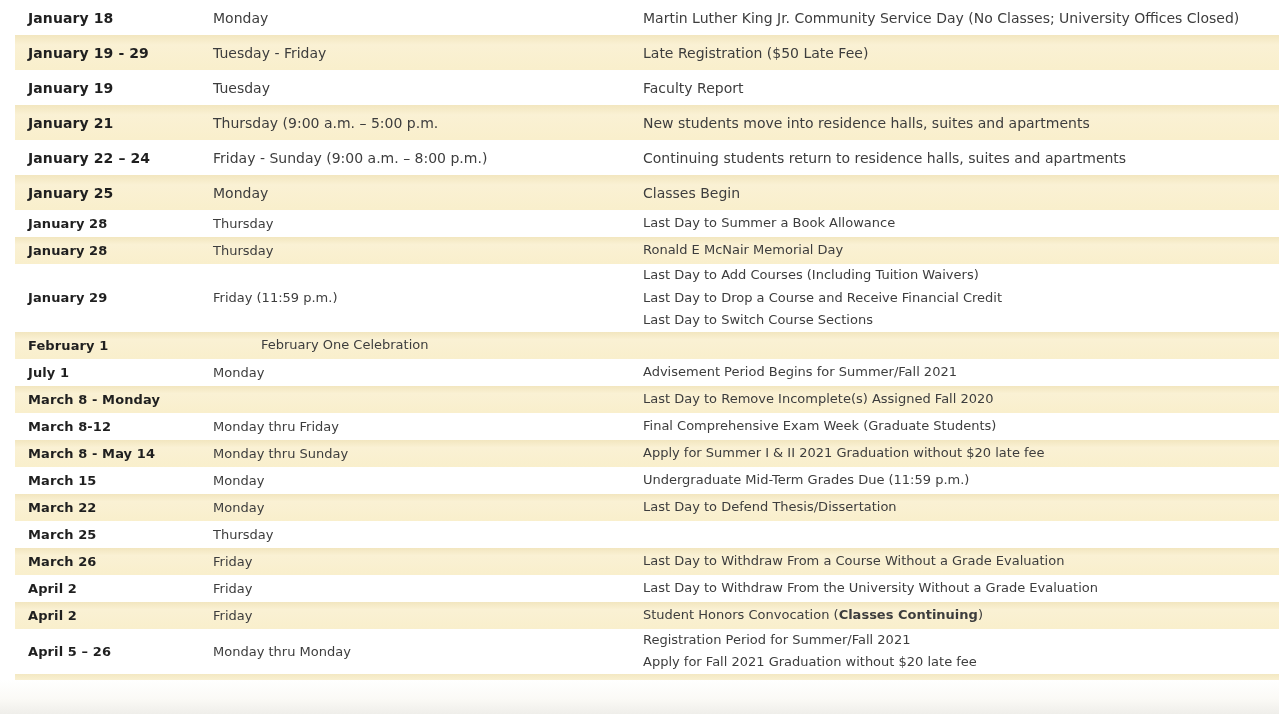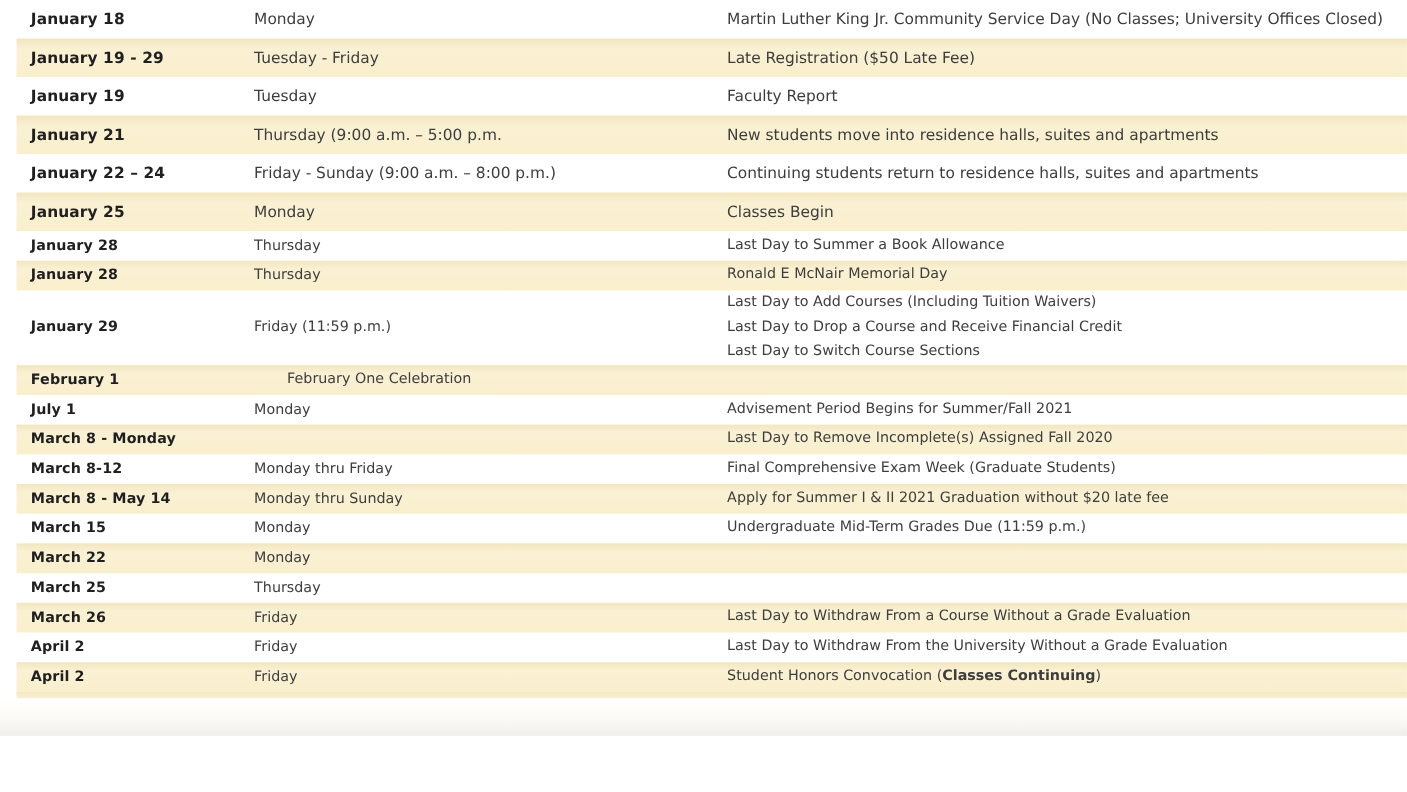--- a/index.html
+++ b/index.html
@@ -42,21 +42,20 @@
     padding-left: 13px;
     flex: 0 0 auto;
     font-weight: bold;
     color: var(--date-text, #1f1f1f);
     letter-spacing: 0.1px;
   }
   .col-day {
     width: 382px;
     flex: 0 0 auto;
     color: var(--body-text, #3d3d3d);
-    margin-left: 18px;
   }
   .col-event {
     flex: 1 1 auto;
     padding-right: 8px;
     color: var(--body-text, #3d3d3d);
     margin-left: 48px;
   }
   .event-line {
     line-height: 22.5px;
     white-space: nowrap;
@@ -197,20 +196,23 @@
     <div class="col-date">March 15</div>
     <div class="col-day">Monday</div>
     <div class="col-event">
           <div class="event-line">Undergraduate Mid-Term Grades Due (11:59 p.m.)</div>
         </div>
   </div>
 
   <div class="row sm hl">
     <div class="col-date">March 22</div>
     <div class="col-day">Monday</div>
+    <div class="col-event">
+          <div class="event-line">Last Day to Defend Thesis/Dissertation</div>
+        </div>
   </div>
 
   <div class="row sm">
     <div class="col-date">March 25</div>
     <div class="col-day">Thursday</div>
   </div>
 
   <div class="row sm hl">
     <div class="col-date">March 26</div>
     <div class="col-day">Friday</div>
@@ -228,16 +230,24 @@
   </div>
 
   <div class="row sm hl">
     <div class="col-date">April 2</div>
     <div class="col-day">Friday</div>
     <div class="col-event">
           <div class="event-line"><span>Student Honors Convocation (</span><span class="b">Classes Continuing</span><span>)</span></div>
         </div>
   </div>
 
+  <div class="row sm">
+    <div class="col-date">April 5 – 26</div>
+    <div class="col-day">Monday thru Monday</div>
+    <div class="col-event">
+          <div class="event-line">Registration Period for Summer/Fall 2021</div>
+          <div class="event-line">Apply for Fall 2021 Graduation without $20 late fee</div>
+        </div>
+  </div>
 </div>
   <div class="partial-bar"></div>
   <div class="bottom-space"></div>
 </div>
 
 </body></html>

